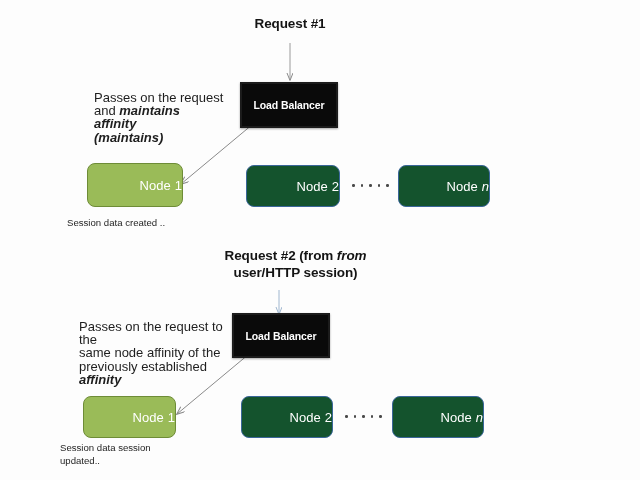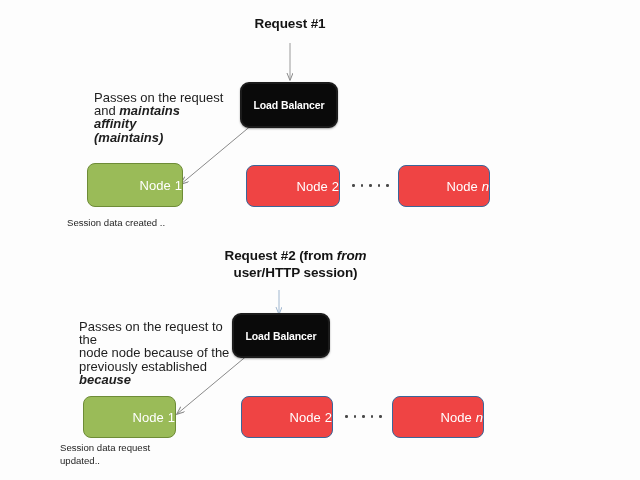--- a/index.html
+++ b/index.html
@@ -29,21 +29,21 @@
     line-height: 17px;
     text-align: center;
     letter-spacing: -0.1px;
   }
   .req-title .ital { font-style: italic; font-weight: bold; }
 
   
   .lb-box {
     background: #0a0a0a;
     border: 2px solid #1c1c1c;
-    border-radius: 9px;
+    border-radius: 0;
     color: #ffffff;
     font-size: 10.5px;
     font-weight: bold;
     display: flex;
     align-items: center;
     justify-content: center;
     letter-spacing: -0.1px;
     box-shadow: 0 1px 2px rgba(0,0,0,0.35);
   }
 
@@ -55,21 +55,21 @@
     justify-content: flex-end;
     font-size: 13px;
     color: #ffffff;
     letter-spacing: 0.1px;
   }
   .node-box.green {
     background: #9ABB58;
     border: 1.5px solid #6E8C37;
   }
   .node-box.blue {
-    background: #ef4444;
+    background: #14532d;
     border: 1.5px solid #3A6699;
   }
   .node-box .ital { font-style: italic; }
 
   
   .caption {
     font-size: 13px;
     line-height: 13.2px;
     color: #1e1e1e;
   }
@@ -172,23 +172,23 @@
     <div><span>Request #2 (from </span><span class="ital">from</span></div>
     <div>user/HTTP session)</div>
   </div>
 
   <div class="abs lb-box" style="left:232px; top:313px; width:94px; height:41px;">
     <span>Load Balancer</span>
   </div>
 
   <div class="abs caption" style="left:79px; top:320px; width:152px;">
     <div>Passes on the request to the</div>
-    <div>node node because of the</div>
+    <div>same node affinity of the</div>
     <div>previously established</div>
-    <div class="ib">because</div>
+    <div class="ib">affinity</div>
   </div>
 
   <div class="abs node-box green" style="left:83px; top:396px; width:91px; height:40px;">
     <span><span>Node 1</span><span class="ital"></span></span>
   </div>
 
   <div class="abs node-box blue" style="left:241px; top:396px; width:90px; height:40px;">
     <span><span>Node 2</span><span class="ital"></span></span>
   </div>
 
@@ -198,17 +198,17 @@
     <span></span>
     <span></span>
     <span></span>
   </div>
 
   <div class="abs node-box blue" style="left:392px; top:396px; width:90px; height:40px;">
     <span><span>Node </span><span class="ital">n</span></span>
   </div>
 
   <div class="abs small-note" style="left:60px; top:441px; width:170px;">
-    <div>Session data request</div>
+    <div>Session data session</div>
     <div>updated..</div>
   </div>
 
 </div>
 
 </body></html>

